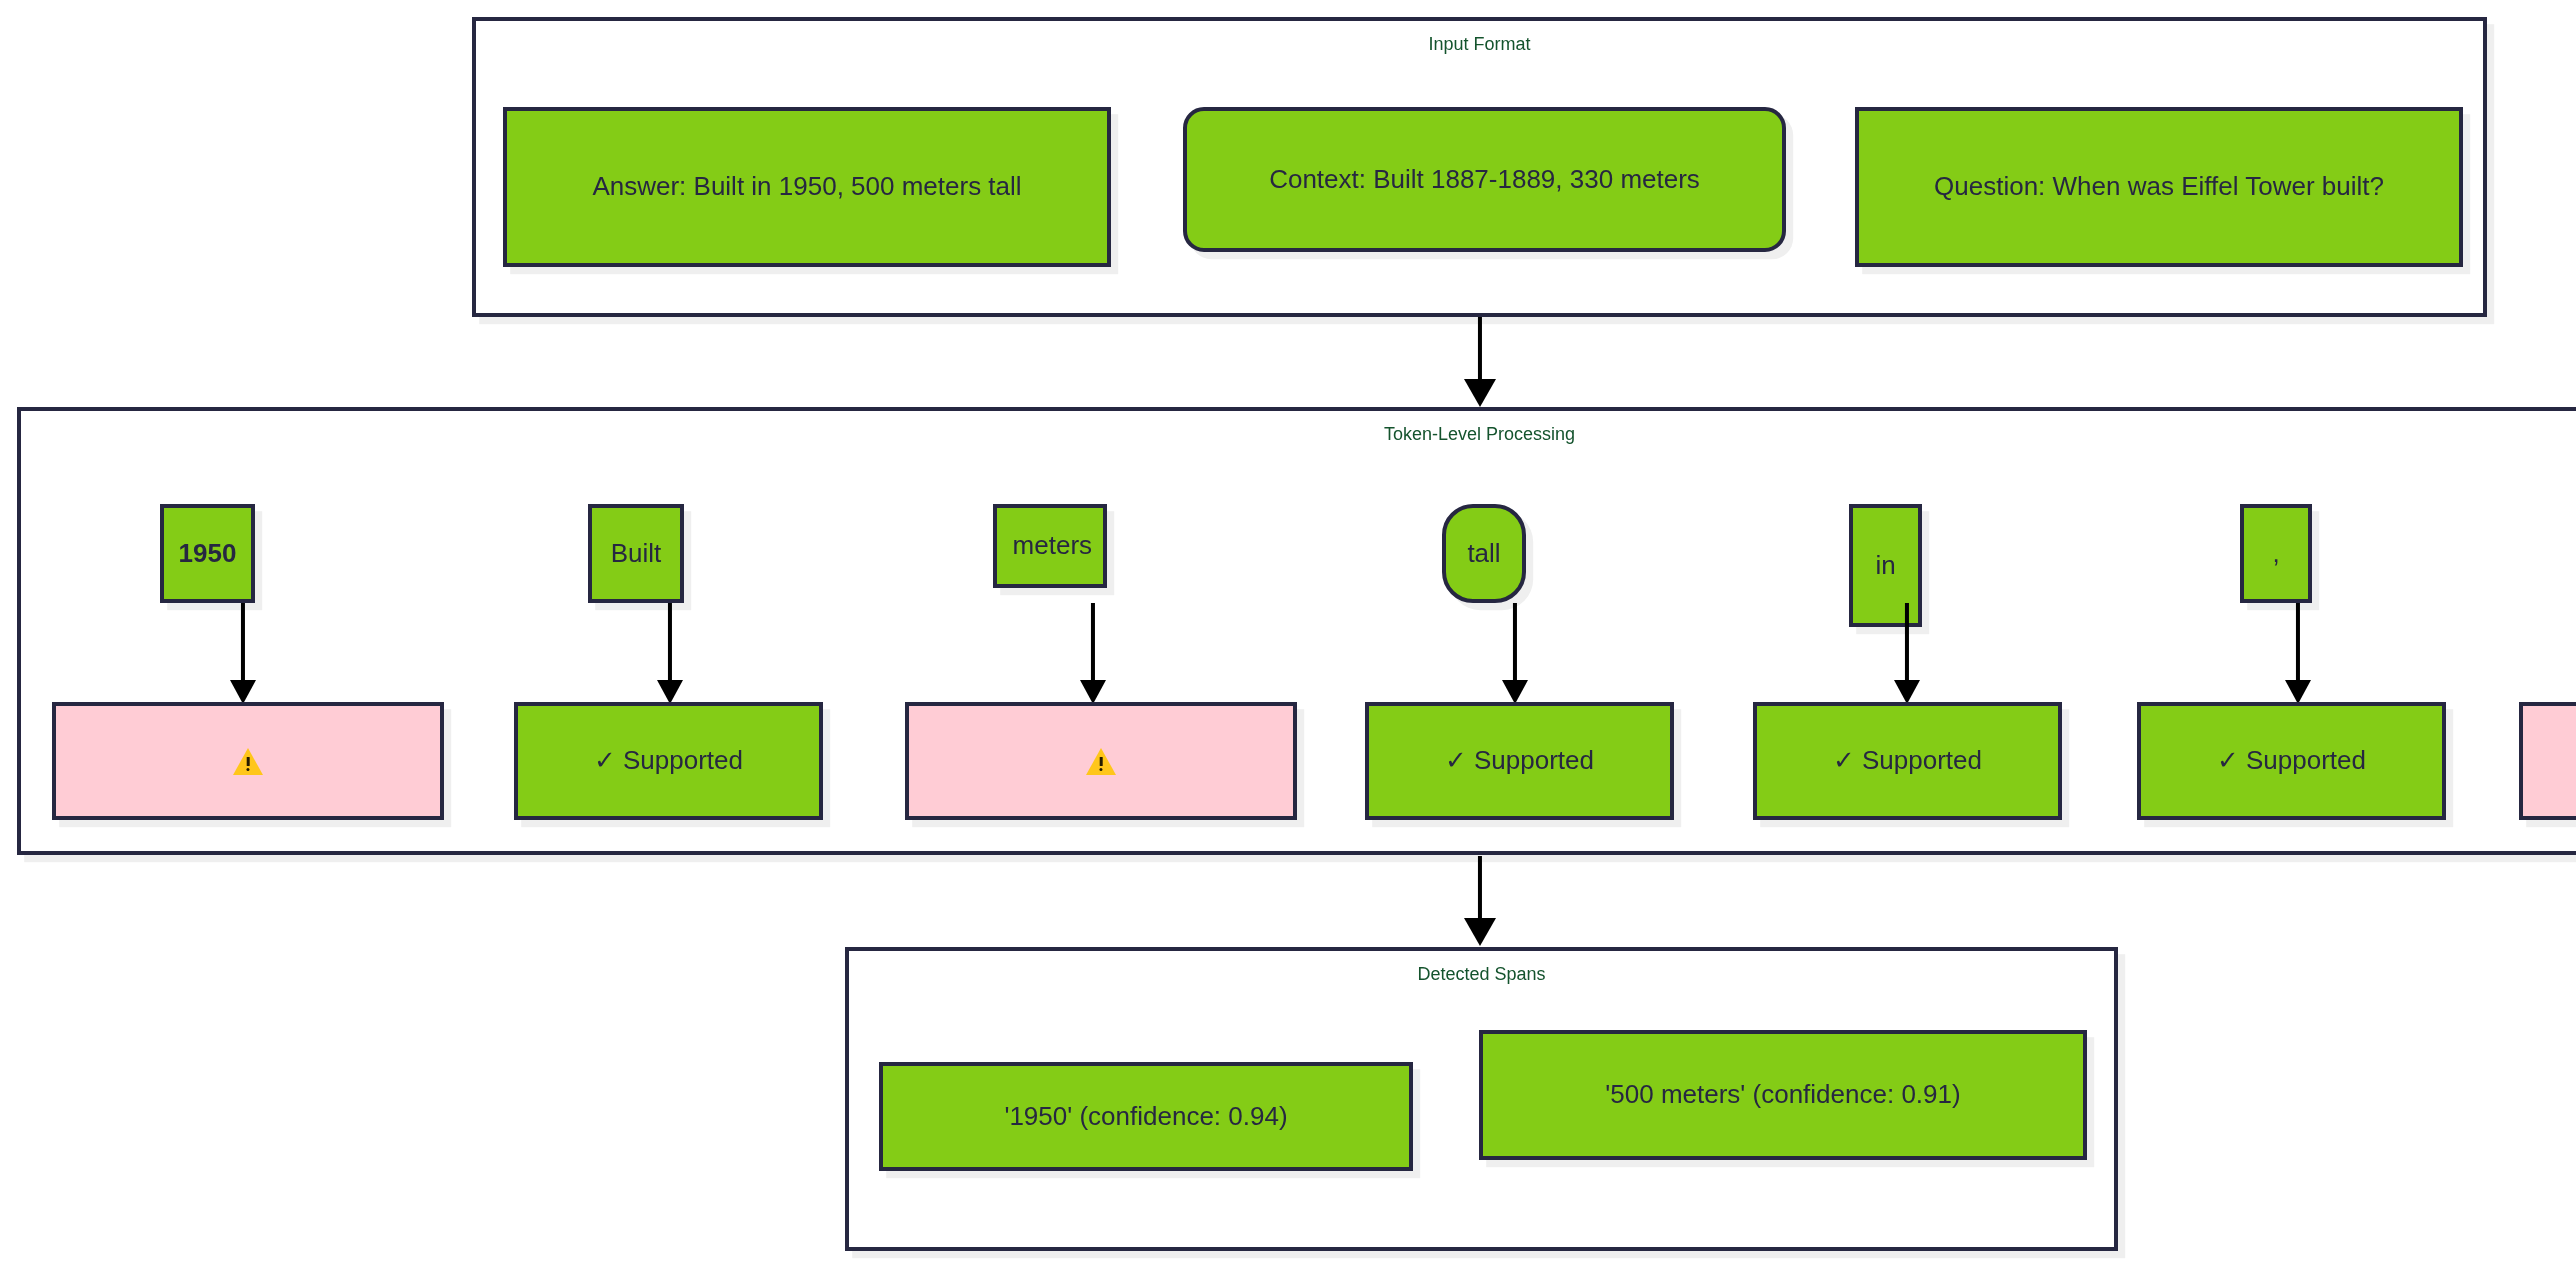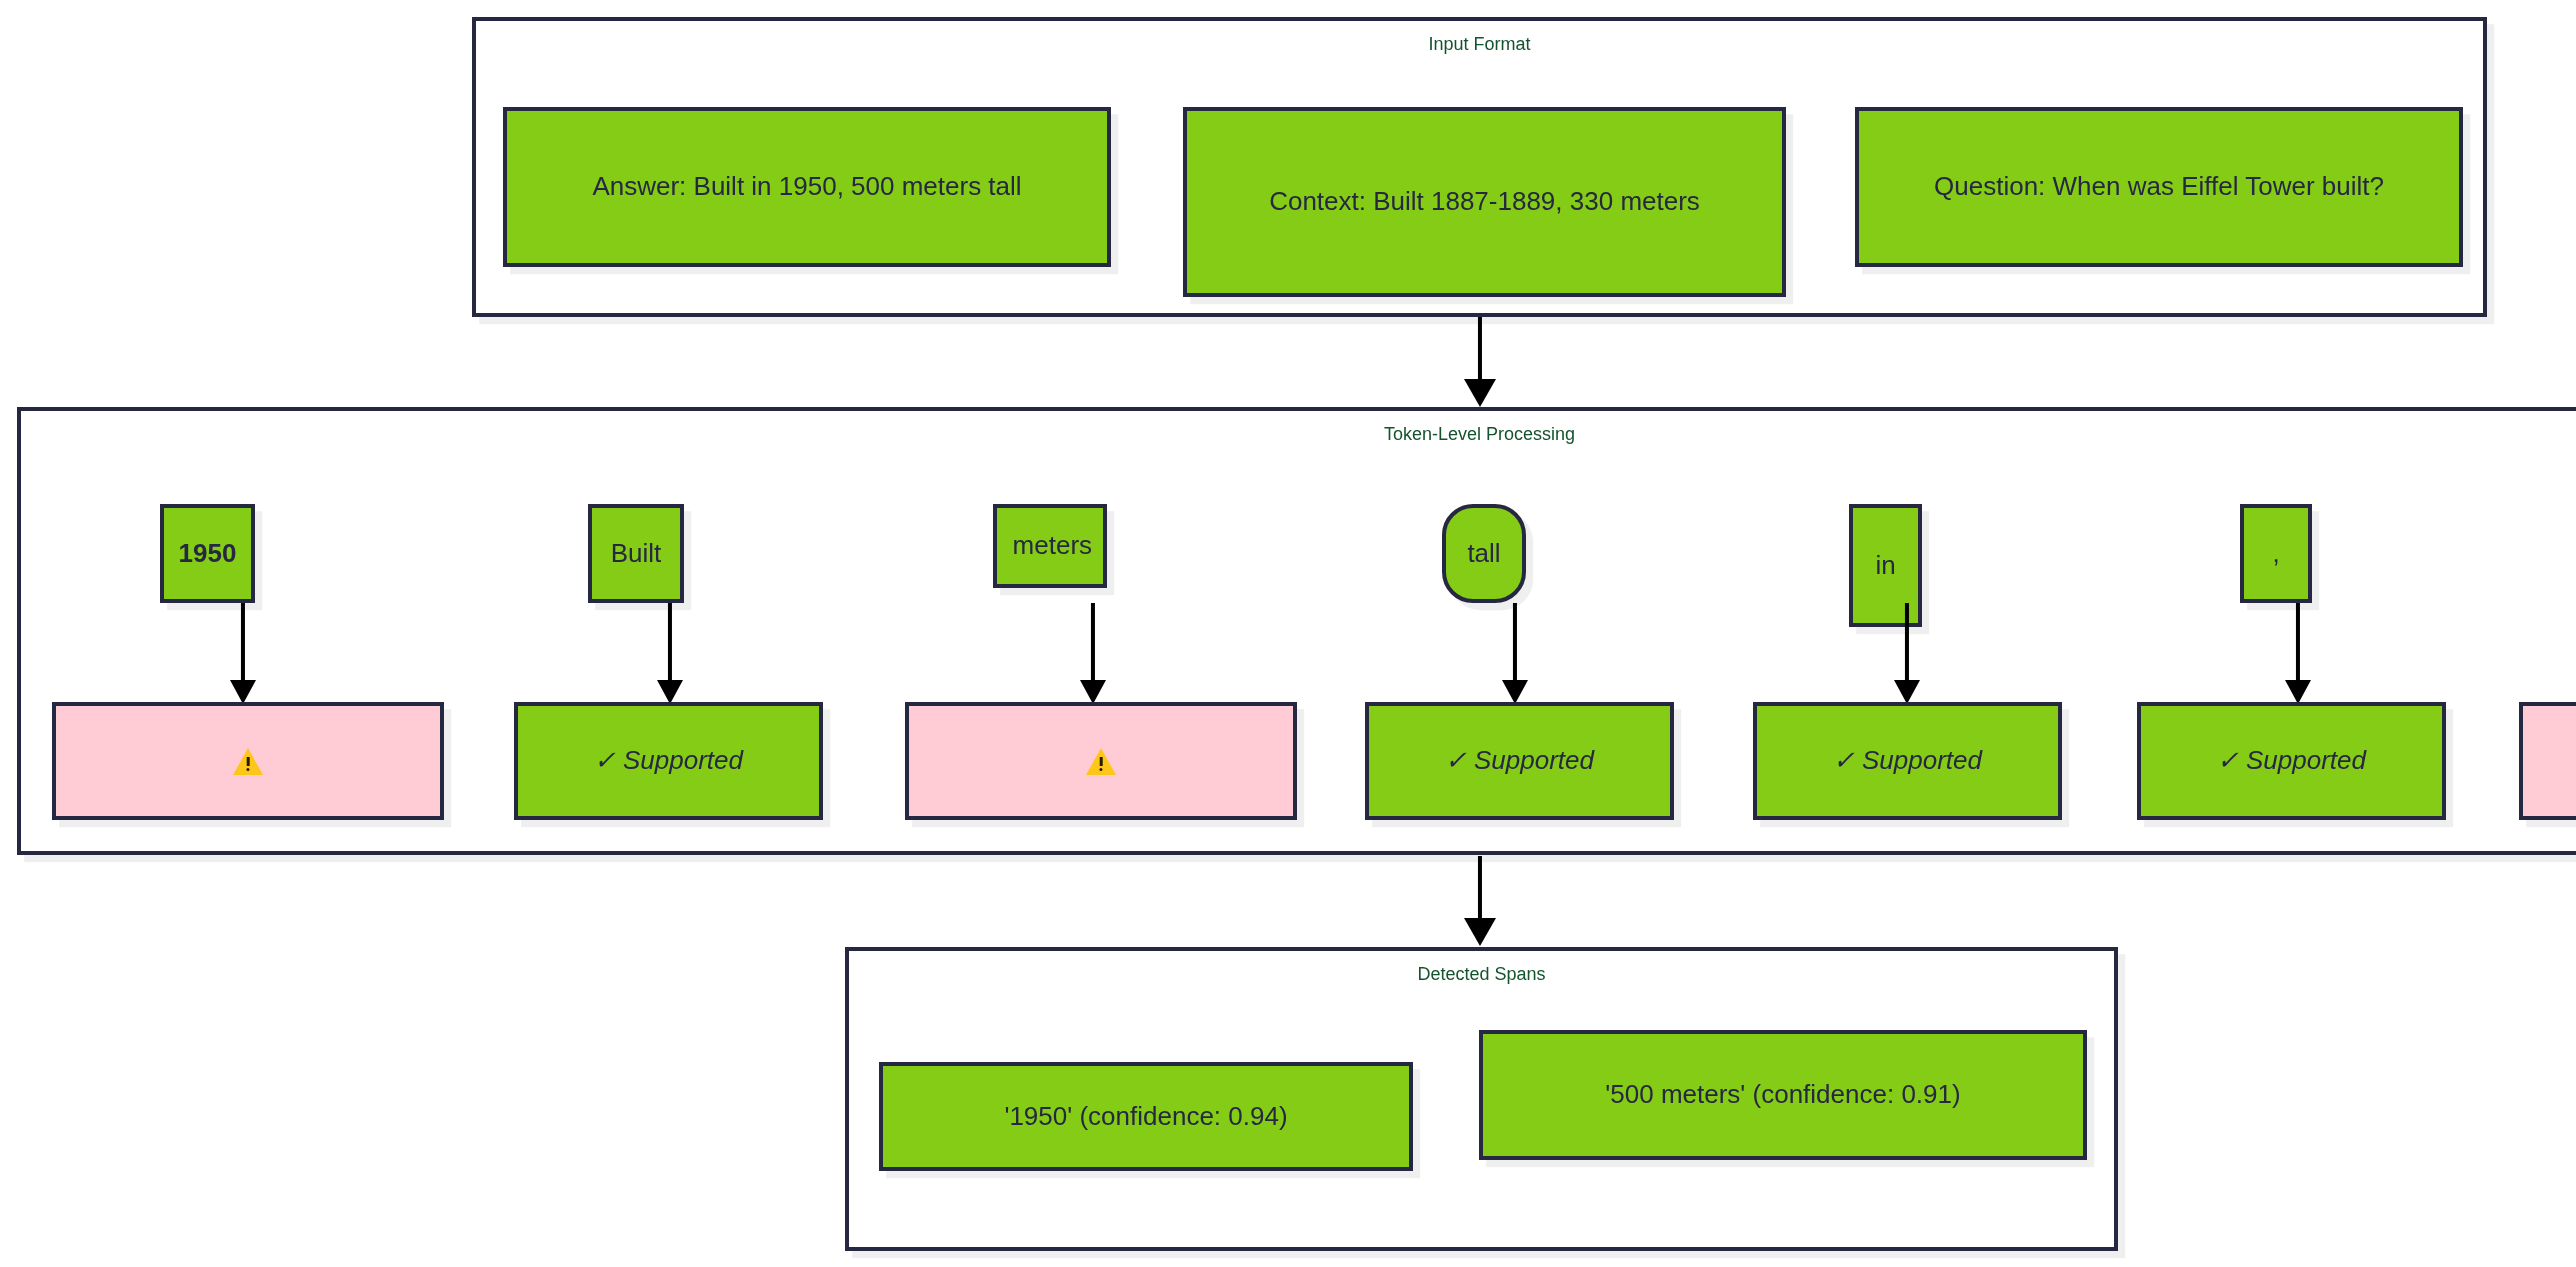--- a/index.html
+++ b/index.html
@@ -119,35 +119,34 @@
     width: 3.1px;
     height: 3.1px;
     border-radius: 50%;
     background: #241c00;
   }
   .status-label {
     display: inline-flex;
     align-items: center;
     gap: 6.2px;
     white-space: nowrap;
-    font-style: italic;
   }
 </style>
 </head>
 <body>
 
 <div class="box" style="left:472px; top:16.5px; width:2015px; height:300px;">
   <div class="group-title">Input Format</div>
 </div>
 
 <div class="leaf" style="left:503px; top:107px; width:608px; height:160px;">
   <span>Answer: Built in 1950, 500 meters tall</span>
 </div>
 
-<div class="leaf" style="left:1183px; top:107px; width:603px; height:190px;">
+<div class="leaf" style="left:1183px; top:107px; width:603px; height:145px;border-radius:21px;">
   <span>Context: Built 1887-1889, 330 meters</span>
 </div>
 
 <div class="leaf" style="left:1855px; top:107px; width:608px; height:160px;">
   <span>Question: When was Eiffel Tower built?</span>
 </div>
 
 <div class="arrow" style="left:1480px; top:317px; height:90px;">
   <div class="shaft" style="height:62px;"></div>
   <div class="head"></div>

